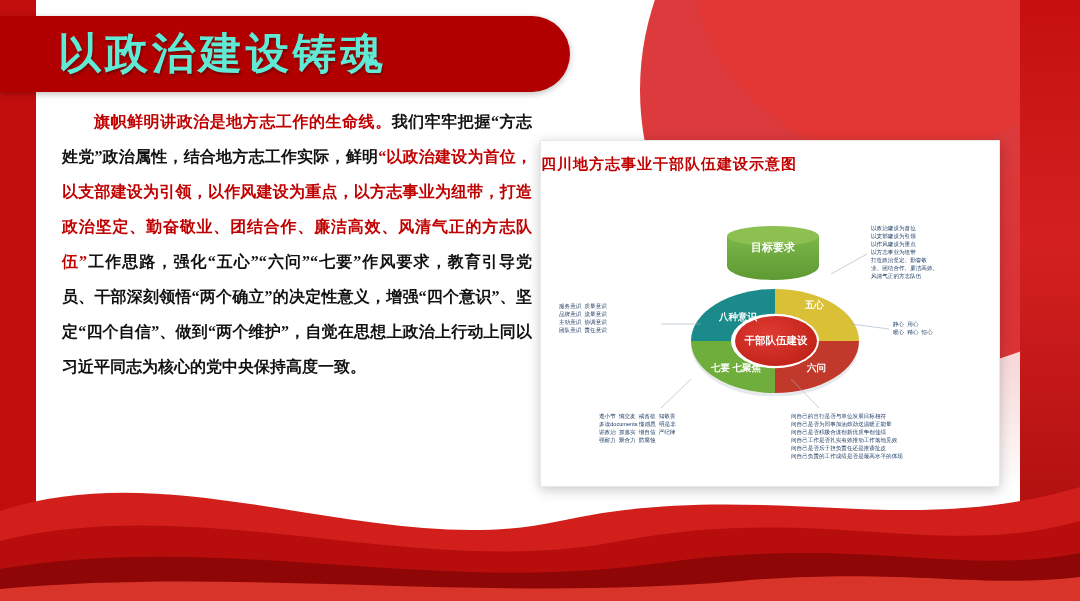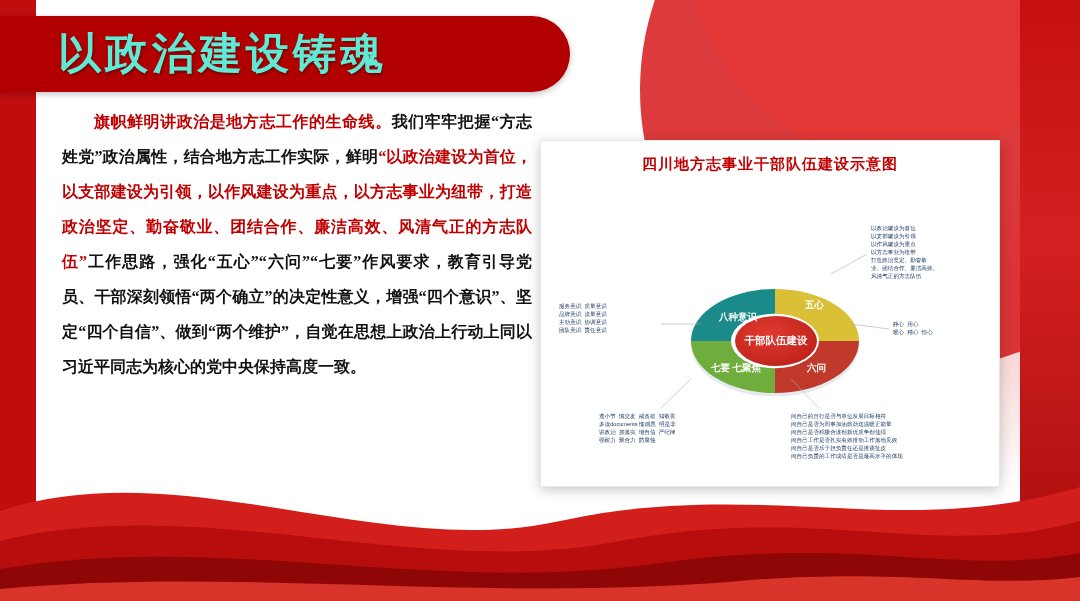--- a/index.html
+++ b/index.html
@@ -98,21 +98,20 @@
     position: absolute;
     left: 540px;
     top: 140px;
     width: 458px;
     height: 345px;
     background: #ffffff;
     box-shadow: 0 3px 12px rgba(0,0,0,0.22);
     border: 1px solid #e8e8e8;
   }
   .figure-title {
-    text-align: center;
     color: #c00000;
     font-weight: bold;
     font-size: 15px;
     margin-top: 14px;
     letter-spacing: 1px;
   }
   .fig-inner {
     position: relative;
     width: 458px;
     height: 300px;
@@ -211,20 +210,25 @@
 
   <div class="body-text">
     <span class="hl">旗帜鲜明讲政治是地方志工作的生命线。</span><span>我们牢牢把握“方志姓党”政治属性，结合地方志工作实际，鲜明</span><span class="hl">“以政治建设为首位，以支部建设为引领，以作风建设为重点，以方志事业为纽带，打造政治坚定、勤奋敬业、团结合作、廉洁高效、风清气正的方志队伍”</span><span>工作思路，强化“五心”“六问”“七要”作风要求，教育引导党员、干部深刻领悟“两个确立”的决定性意义，增强“四个意识”、坚定“四个自信”、做到“两个维护”，自觉在思想上政治上行动上同以习近平同志为核心的党中央保持高度一致。</span>
   </div>
 
   <div class="figure-card">
     <div class="figure-title">四川地方志事业干部队伍建设示意图</div>
 
     <div class="fig-inner">
 
+      <div class="cyl">
+        <div class="cyl-body"></div>
+        <div class="cyl-top"></div>
+        <div class="cyl-label">目标要求</div>
+      </div>
 
       <div class="donut-wrap">
         <svg width="172" height="110" viewBox="0 0 172 110">
           <g transform="translate(86,55) scale(1,0.62)">
 
             <circle cx="0" cy="6" r="84" fill="#b9c4cc" opacity="0.35"></circle>
 
             <path d="M0,0 L0,-84 A84,84 0 0,0 -84,0 Z" fill="#1b8a8a"></path>
             <path d="M0,0 L0,-84 A84,84 0 0,1 84,0 Z" fill="#d9c037"></path>
             <path d="M0,0 L84,0 A84,84 0 0,1 0,84 Z" fill="#c0392b"></path>

